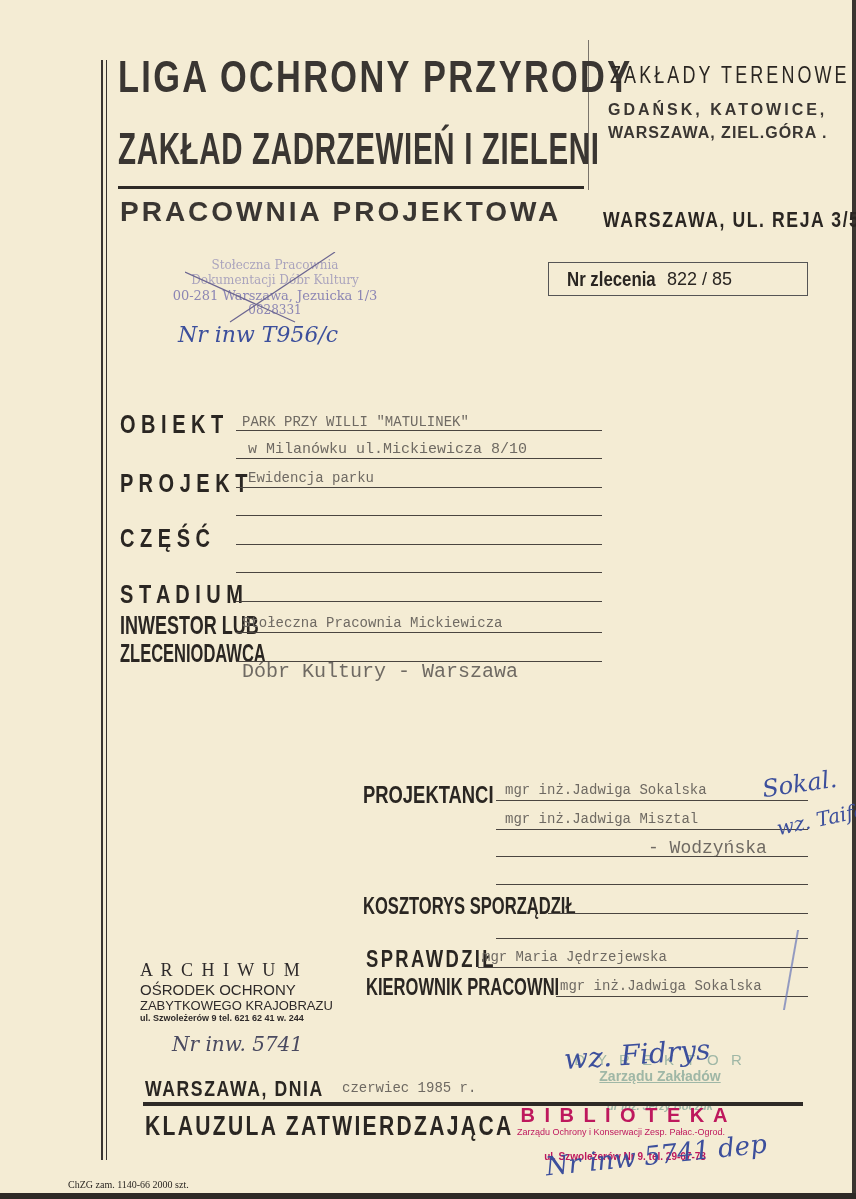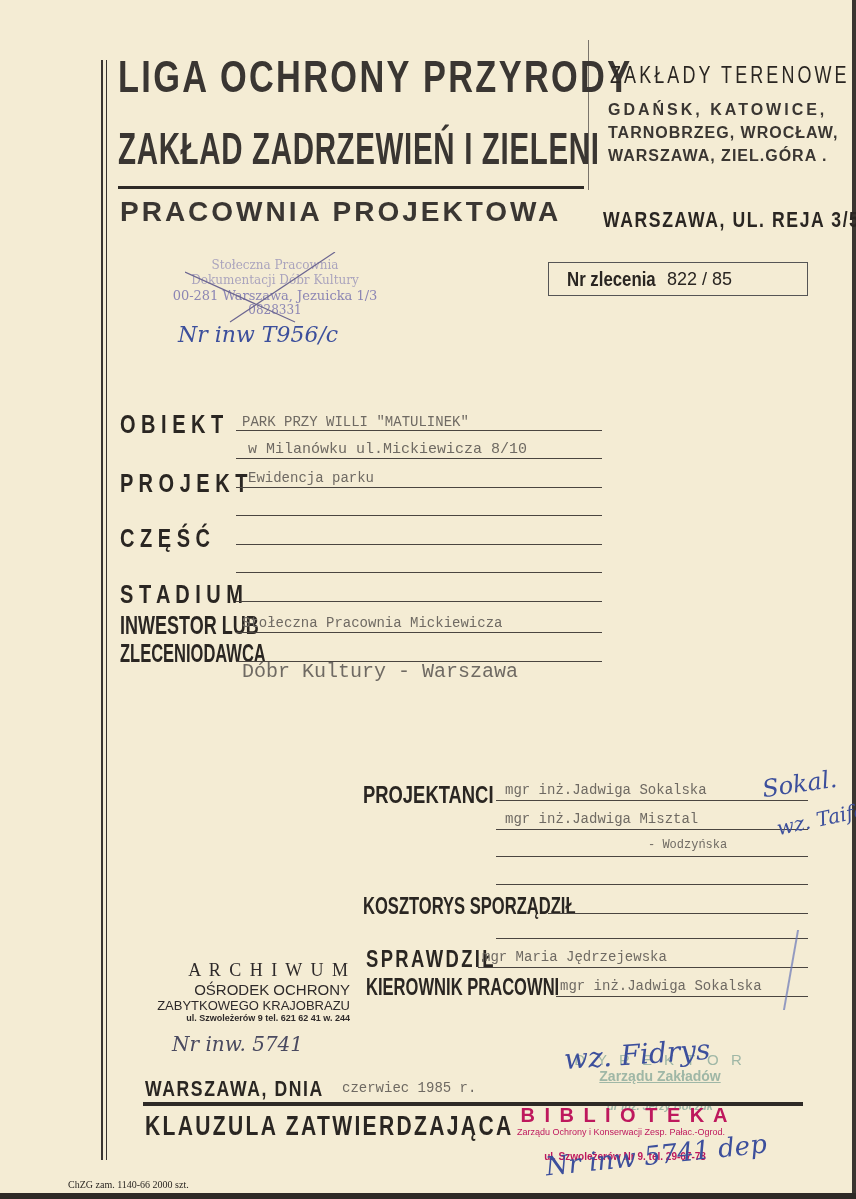--- a/index.html
+++ b/index.html
@@ -27,21 +27,20 @@
 <div class="abs" style="left:0;right:0;bottom:0;height:6px;background:#2e2a26;"></div>
 
 <div class="abs cond" style="left:118px;top:52px;font-size:44px;letter-spacing:3px;transform:scaleX(0.78);color:#3a3632;white-space:nowrap;">LIGA OCHRONY PRZYRODY</div>
 <div class="abs cond" style="left:118px;top:124px;font-size:44px;letter-spacing:1px;transform:scaleX(0.67);color:#3a3632;white-space:nowrap;">ZAKŁAD ZADRZEWIEŃ I ZIELENI</div>
 <div class="abs" style="left:118px;top:186px;width:466px;height:3px;background:#2e2a26;"></div>
 <div class="abs" style="left:120px;top:196px;font-size:28px;font-weight:bold;letter-spacing:3px;color:#3a3632;white-space:nowrap;">PRACOWNIA PROJEKTOWA</div>
 
 <div class="abs cond" style="left:610px;top:62px;font-size:23px;font-weight:normal;letter-spacing:4px;transform:scaleX(0.78);white-space:nowrap;">ZAKŁADY TERENOWE</div>
 <div class="abs" style="left:608px;top:98px;font-size:16px;font-weight:bold;line-height:23px;letter-spacing:1px;color:#3a3632;">
   <div style="letter-spacing:3px;">GDAŃSK, KATOWICE,</div>
-  <div>TARNOBRZEG, WROCŁAW,</div>
   <div>WARSZAWA, ZIEL.GÓRA .</div>
 </div>
 <div class="abs cond" style="left:603px;top:207px;font-size:22px;letter-spacing:2px;transform:scaleX(0.8);white-space:nowrap;">WARSZAWA, UL. REJA 3/5</div>
 
 <div class="abs" style="left:548px;top:262px;width:258px;height:32px;border-top:1px solid #555;border-bottom:1px solid #555;border-left:1px solid #555;border-right:1px solid #555;">
   <span class="cond" style="position:absolute;left:18px;top:4px;font-size:21px;transform:scaleX(0.8);white-space:nowrap;">Nr zlecenia</span>
   <span style="position:absolute;left:118px;top:6px;font-size:18px;white-space:nowrap;">822 / 85</span>
 </div>
 
 <div class="abs stamp" style="left:160px;top:258px;width:230px;text-align:center;font-size:12px;line-height:15px;">
@@ -79,41 +78,41 @@
 <div class="line" style="left:236px;top:632px;width:366px;"></div>
 <div class="abs cond" style="left:120px;top:639px;font-size:25px;transform:scaleX(0.66);white-space:nowrap;">ZLECENIODAWCA</div>
 <div class="abs mono" style="left:242px;top:660px;font-size:20px;white-space:nowrap;">Dóbr Kultury - Warszawa</div>
 <div class="line" style="left:236px;top:661px;width:366px;"></div>
 
 <div class="abs cond" style="left:363px;top:782px;font-size:23px;transform:scaleX(0.8);white-space:nowrap;">PROJEKTANCI</div>
 <div class="abs mono" style="left:505px;top:782px;font-size:14px;white-space:nowrap;">mgr inż.Jadwiga Sokalska</div>
 <div class="line" style="left:496px;top:800px;width:312px;"></div>
 <div class="abs mono" style="left:505px;top:811px;font-size:14px;white-space:nowrap;">mgr inż.Jadwiga Misztal</div>
 <div class="line" style="left:496px;top:829px;width:312px;"></div>
-<div class="abs mono" style="left:648px;top:838px;font-size:12px;white-space:nowrap;">- Wodzyńska</div>
+<div class="abs mono" style="left:648px;top:838px;font-size:18px;white-space:nowrap;">- Wodzyńska</div>
 <div class="line" style="left:496px;top:856px;width:312px;"></div>
 <div class="line" style="left:496px;top:884px;width:312px;"></div>
 
 <div class="abs hand" style="left:762px;top:770px;font-size:24px;transform:rotate(-8deg);white-space:nowrap;">Sokal.</div>
 <div class="abs hand" style="left:776px;top:806px;font-size:20px;transform:rotate(-12deg);white-space:nowrap;">wz. Taifer</div>
 
 <div class="abs cond" style="left:363px;top:893px;font-size:23px;transform:scaleX(0.72);white-space:nowrap;">KOSZTORYS SPORZĄDZIŁ</div>
 <div class="line" style="left:548px;top:913px;width:260px;"></div>
 <div class="line" style="left:496px;top:938px;width:312px;"></div>
 
 <div class="abs cond" style="left:366px;top:946px;font-size:23px;transform:scaleX(0.8);letter-spacing:3px;white-space:nowrap;">SPRAWDZIŁ</div>
 <div class="abs mono" style="left:482px;top:949px;font-size:14px;white-space:nowrap;">mgr Maria Jędrzejewska</div>
 <div class="line" style="left:478px;top:967px;width:330px;"></div>
 
 <div class="abs cond" style="left:366px;top:974px;font-size:23px;transform:scaleX(0.72);white-space:nowrap;">KIEROWNIK PRACOWNI</div>
 <div class="abs mono" style="left:560px;top:978px;font-size:14px;white-space:nowrap;">mgr inż.Jadwiga Sokalska</div>
 <div class="line" style="left:556px;top:996px;width:252px;"></div>
 <div class="abs" style="left:790px;top:930px;width:30px;height:80px;border-left:2px solid #6a78b8;transform:skewX(-10deg);opacity:0.7;"></div>
 
-<div class="abs" style="left:140px;top:960px;width:210px;text-align:right;color:#2e2a2a;">
+<div class="abs" style="left:140px;top:960px;width:210px;text-align:left;color:#2e2a2a;">
   <div style="font-family:'Liberation Serif',serif;font-size:18px;letter-spacing:2px;">A R C H I W U M</div>
   <div style="font-size:15px;">OŚRODEK OCHRONY</div>
   <div style="font-size:13px;">ZABYTKOWEGO KRAJOBRAZU</div>
   <div style="font-size:9px;font-weight:bold;white-space:nowrap;">ul. Szwoleżerów 9  tel. 621 62 41 w. 244</div>
 </div>
 <div class="abs hand" style="left:172px;top:1032px;font-size:20px;color:#4a4a60;white-space:nowrap;">Nr inw. 5741</div>
 
 <div class="abs" style="left:540px;top:1018px;width:240px;text-align:center;color:#9fb7a6;">
   <div style="font-size:15px;font-weight:normal;letter-spacing:4px;margin-top:33px;">D Y R E K T O R</div>
   <div style="font-size:14px;font-weight:bold;text-decoration:underline;">Zarządu Zakładów</div>

